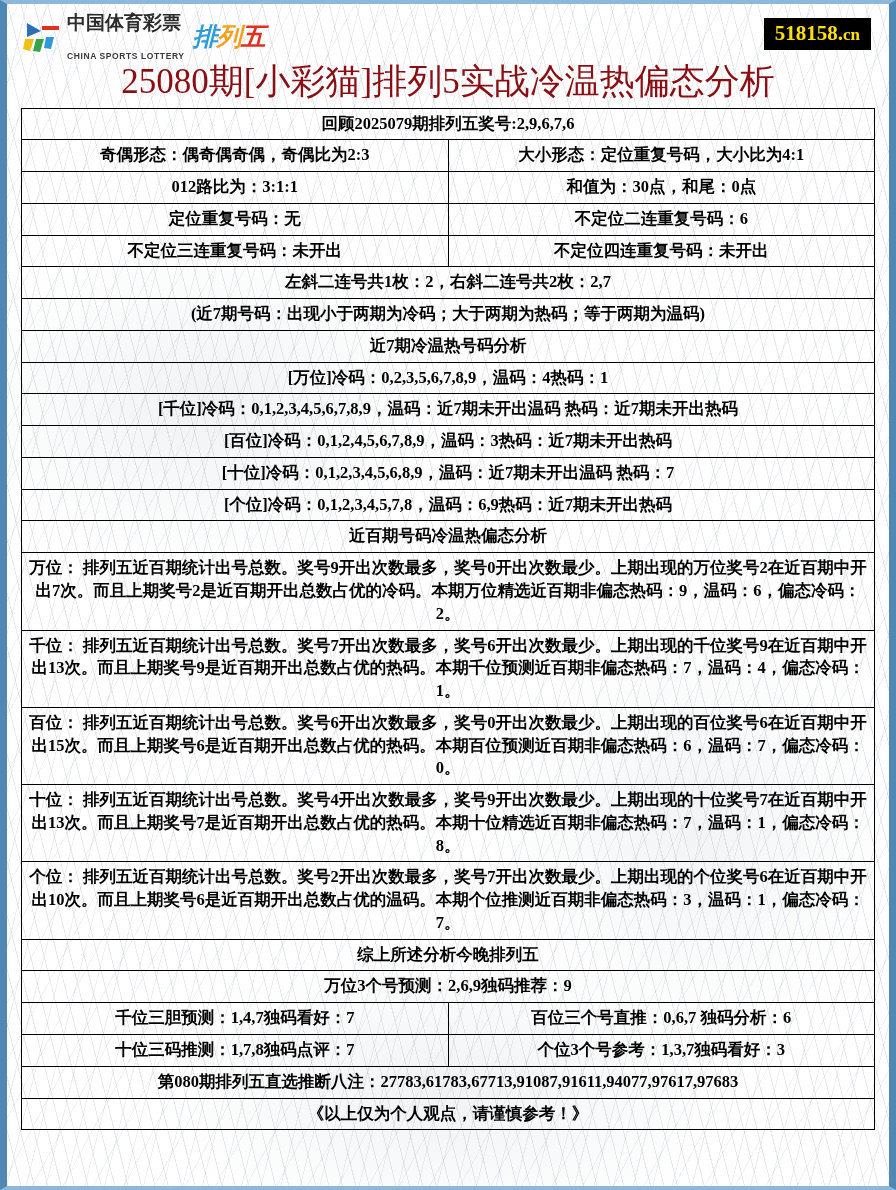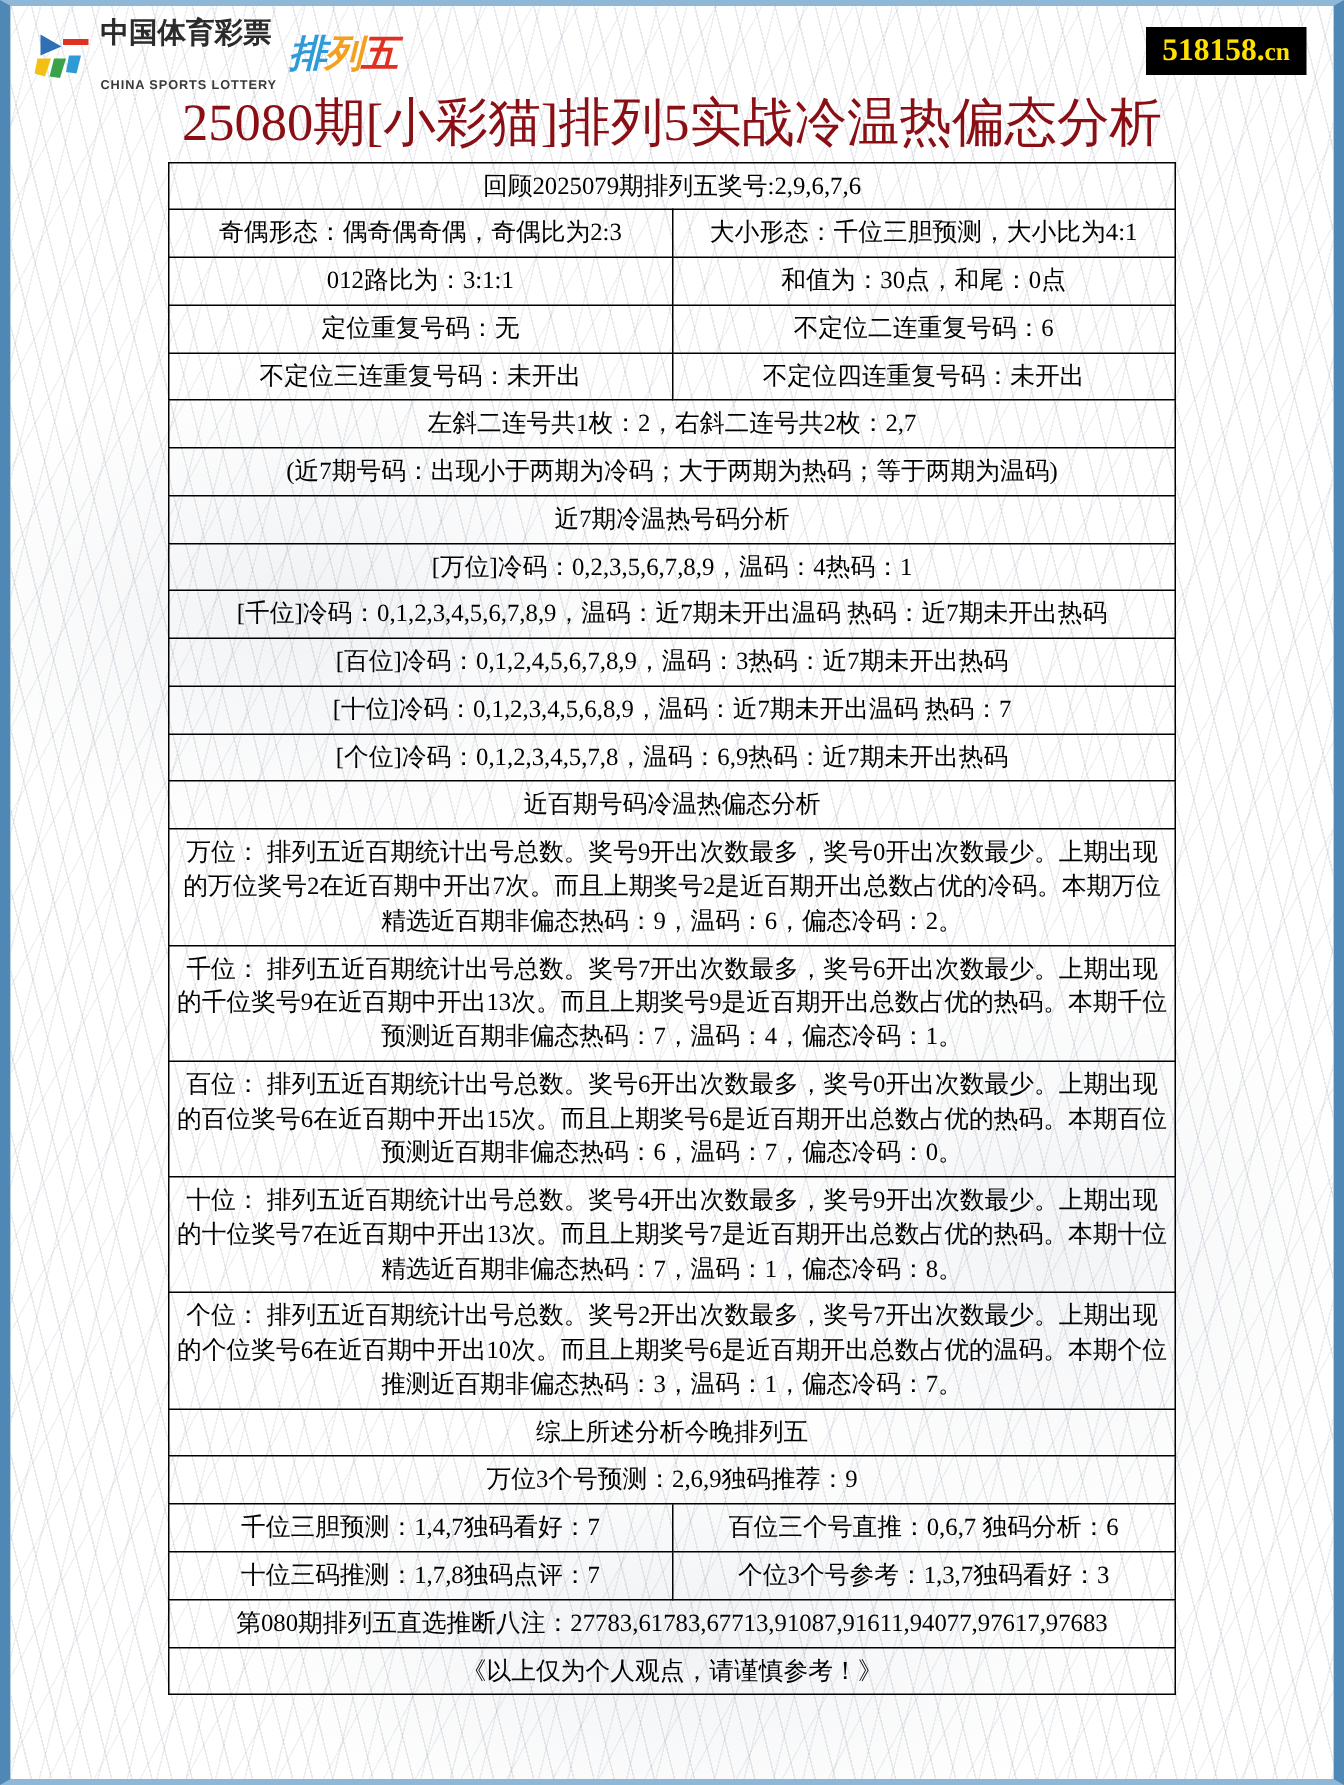--- a/index.html
+++ b/index.html
@@ -124,24 +124,25 @@
     letter-spacing: 0px;
     line-height: 1.1;
     margin: 0;
     padding: 1px 0 6px 0;
     white-space: nowrap;
   }
 
   
   table.tbl {
     border-collapse: collapse;
-    width: 672px;
+    width: 854px;
     margin: 0 auto;
     background: transparent;
     table-layout: fixed;
+    font-weight: bold;
   }
   table.tbl td {
     border: 1px solid #000000;
     padding: 4px 5px;
     text-align: center;
     vertical-align: middle;
     font-size: 16.5px;
     color: #000000;
     line-height: 1.38;
     background: transparent;
@@ -186,21 +187,21 @@
 
     <div class="title">25080期[小彩猫]排列5实战冷温热偏态分析</div>
 
     <table class="tbl">
       <tbody>
         <tr>
           <td colspan="2">回顾2025079期排列五奖号:2,9,6,7,6</td>
         </tr>
         <tr>
           <td width="418">奇偶形态：偶奇偶奇偶，奇偶比为2:3</td>
-          <td width="418">大小形态：千位三胆预测，大小比为4:1</td>
+          <td width="418">大小形态：定位重复号码，大小比为4:1</td>
         </tr>
         <tr>
           <td>012路比为：3:1:1</td>
           <td>和值为：30点，和尾：0点</td>
         </tr>
         <tr>
           <td>定位重复号码：无</td>
           <td>不定位二连重复号码：6</td>
         </tr>
         <tr>

